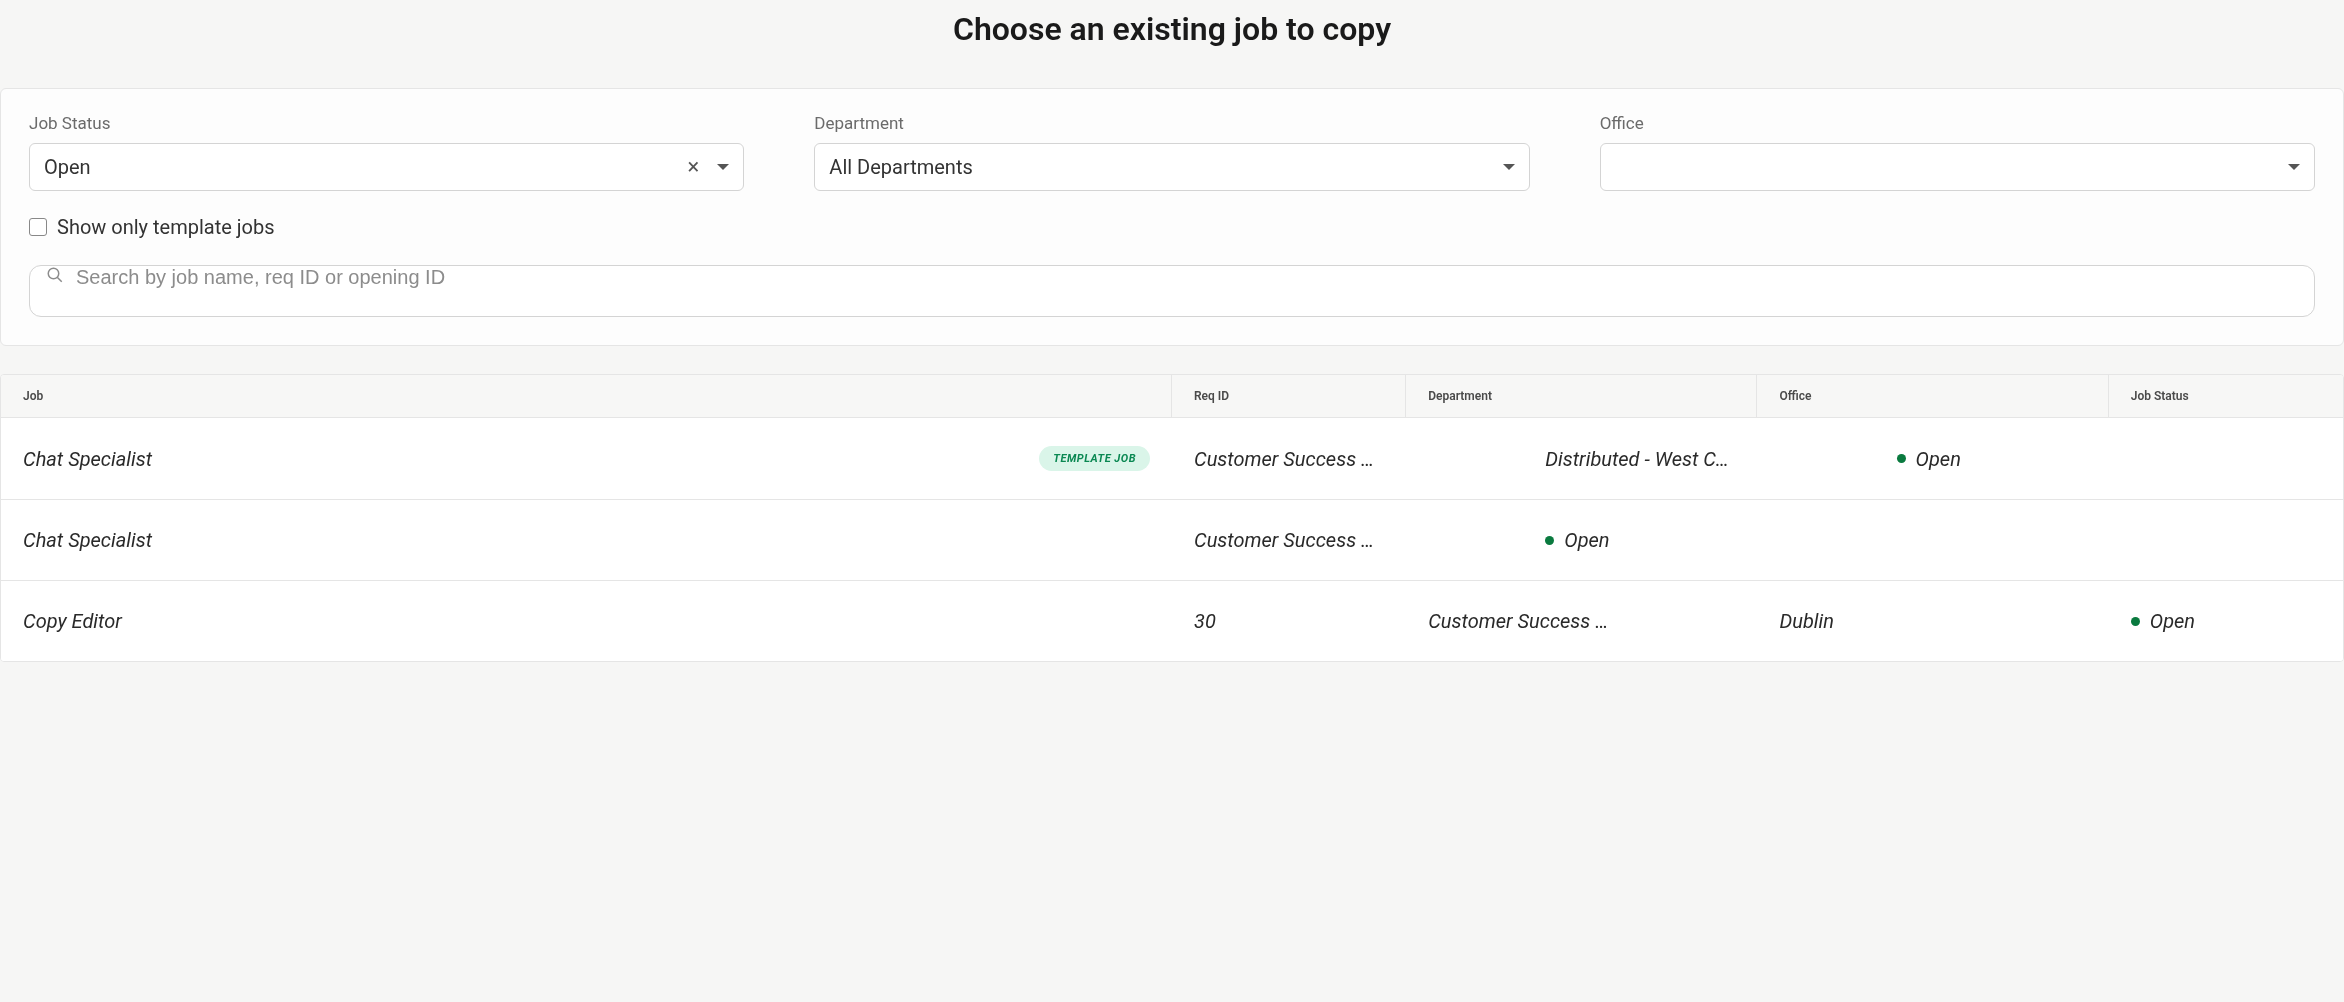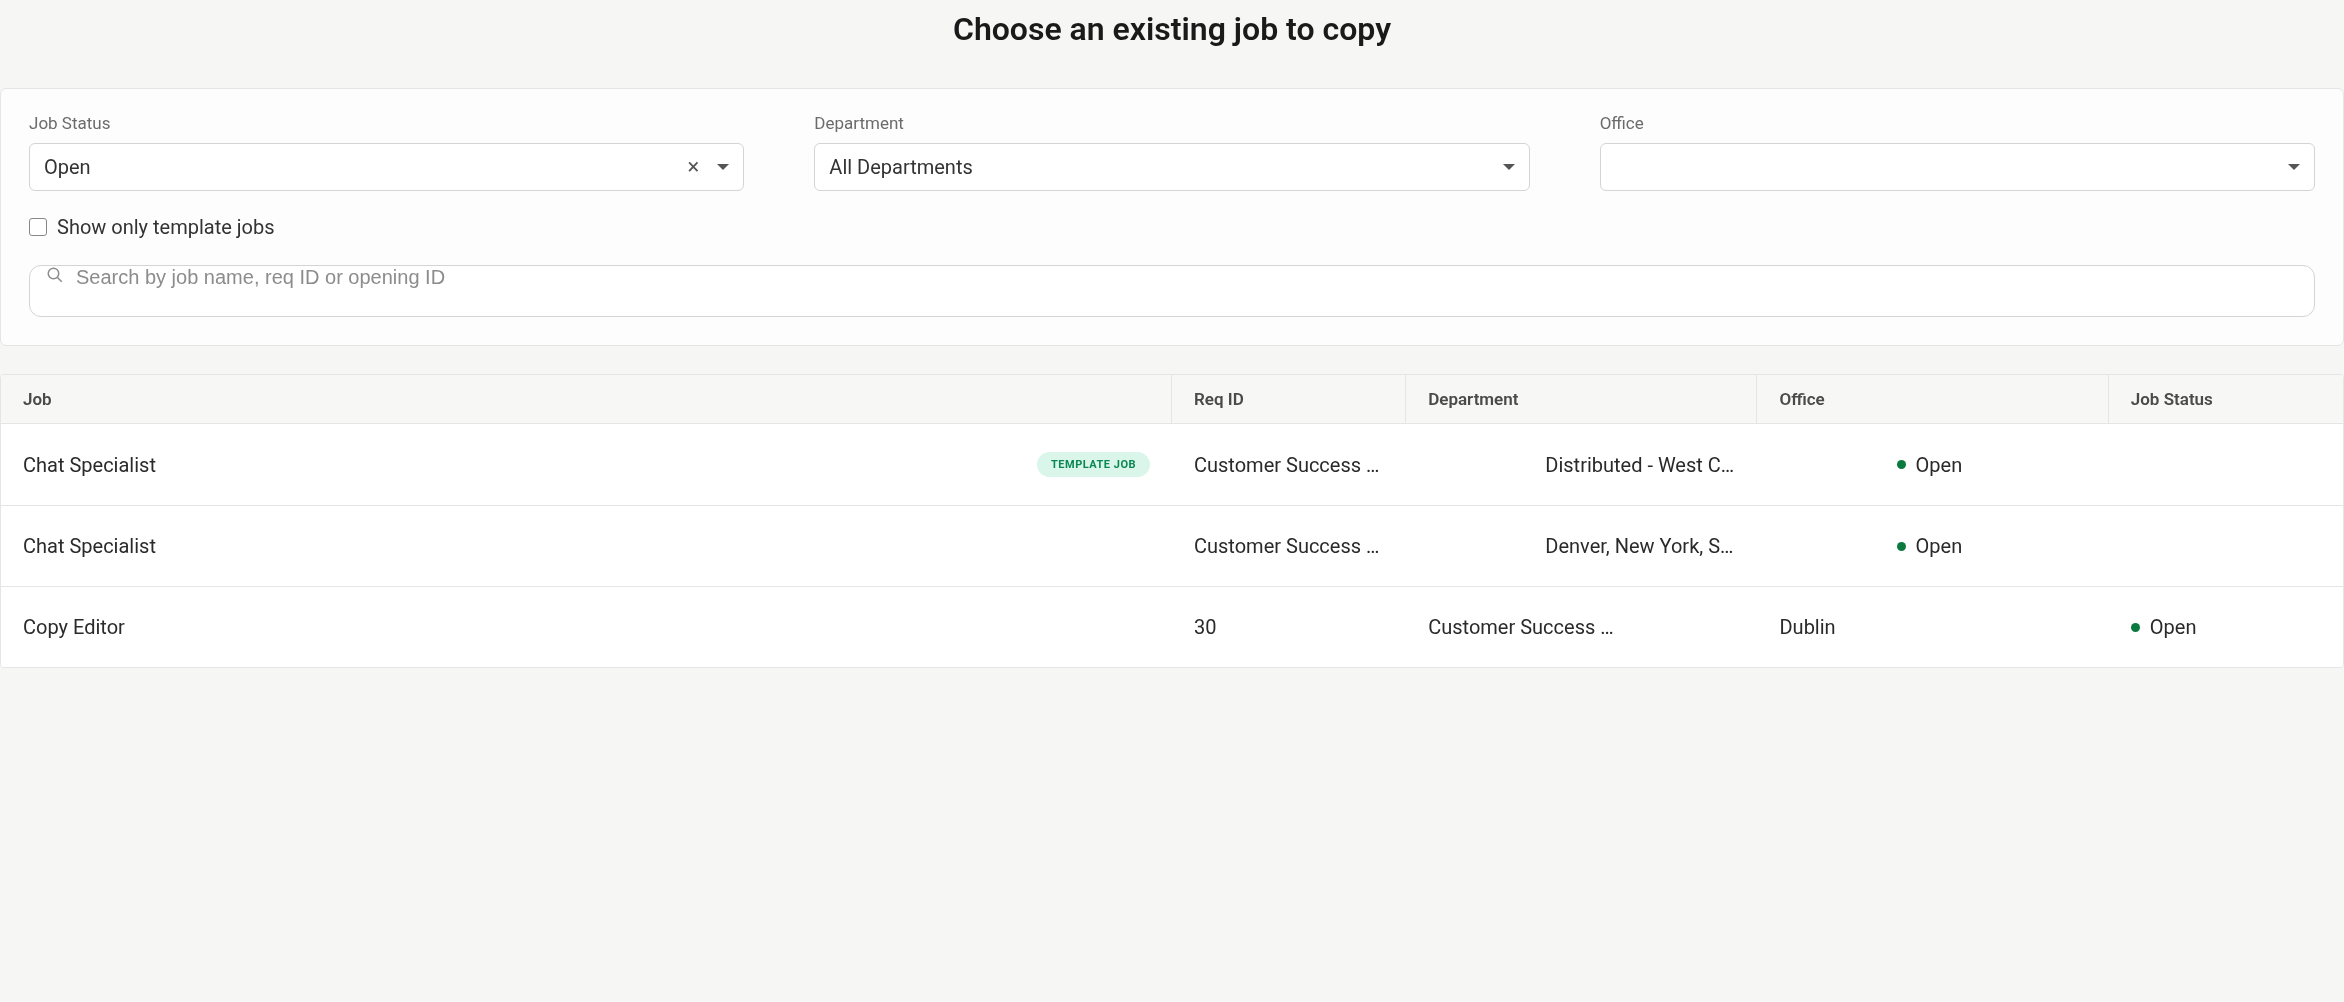--- a/index.html
+++ b/index.html
@@ -144,21 +144,21 @@
       border-collapse: separate;
       border-spacing: 0;
     }
     .table-header {
       display: flex;
       background-color: #f7f7f6;
       border-bottom: 1px solid #e5e5e5;
     }
     .th {
       padding: 14px 22px;
-      font-size: 17px;
+      font-size: 12px;
       font-weight: 600;
       color: #4a4a4a;
       border-right: 1px solid #e5e5e5;
     }
     .th:last-child {
       border-right: none;
     }
     .col-job { flex: 0 0 50%; }
     .col-req { flex: 0 0 10%; }
     .col-dept { flex: 0 0 15%; }
@@ -173,20 +173,21 @@
     .table-row:last-child {
       border-bottom: none;
     }
     .td {
       padding: 28px 22px;
       font-size: 20px;
       color: #2a2a2a;
       display: flex;
       align-items: center;
       overflow: hidden;
+      font-style: italic;
     }
     .td-text {
       white-space: nowrap;
       overflow: hidden;
       text-overflow: ellipsis;
     }
     .col-job.td {
       justify-content: space-between;
       gap: 12px;
     }
@@ -295,23 +296,20 @@
             </span>
           </div>
         </div>
         <div class="table-row">
           <div class="td col-job">
             <span class="job-name">Chat Specialist</span>
           </div>
           <div class="td col-dept">
             <span class="td-text">Customer Success …</span>
           </div>
-          <div class="td col-office">
-            <span class="td-text">Denver, New York, S…</span>
-          </div>
           <div class="td col-status">
             <span class="status-cell">
               <span class="status-dot"></span>
               <span>Open</span>
             </span>
           </div>
         </div>
         <div class="table-row">
           <div class="td col-job">
             <span class="job-name">Copy Editor</span>

